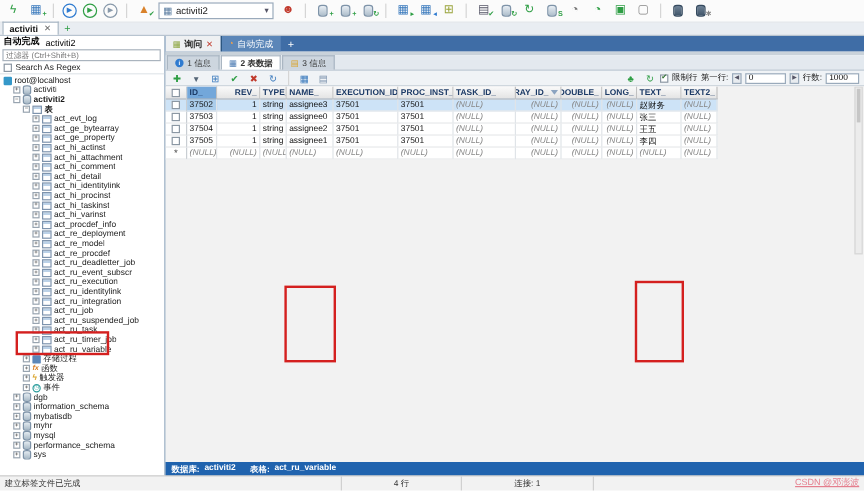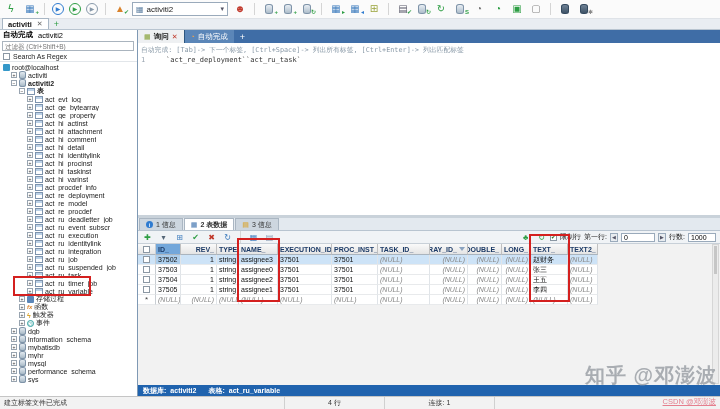--- a/index.html
+++ b/index.html
@@ -453,27 +453,20 @@
           <span>询问</span>
           <span class="x">✕</span>
         </div>
         <div class="qtab inactive">
           <span class="hi">◔</span>
           <span>自动完成</span>
         </div>
         <div class="qplus">+</div>
       </div>
 
-      <div class="editor">
-        <div class="hint">自动完成: [Tab]-&gt; 下一个标签, [Ctrl+Space]-&gt; 列出所有标签, [Ctrl+Enter]-&gt; 列出匹配标签</div>
-        <div class="codeline">
-          <span class="gut">1</span>
-          <span class="sql">`act_re_deployment``act_ru_task`</span>
-        </div>
-      </div>
 
       <div class="splitter"></div>
 
       <div class="rtabs">
         <div class="rtab">
           <span class="info-i">i</span>
           <span>1 信息</span>
         </div>
         <div class="rtab active">
           <span class="gridi">▦</span>
@@ -725,15 +718,14 @@
     <div class="seg s1">建立标签文件已完成</div>
     <div class="seg s2">4 行</div>
     <div class="seg s3">连接: 1</div>
     <div class="seg fill"></div>
   </div>
 
   <div class="anno" id="anno-tree" style="border-color: rgb(212, 32, 31);"></div>
   <div class="anno" id="anno-name" style="border-color: rgb(212, 32, 31);"></div>
   <div class="anno" id="anno-text" style="border-color: rgb(212, 32, 31);"></div>
 
-  <div class="wm-zhihu">知乎 @邓澎波</div>
   <div class="wm-csdn">CSDN @邓澎波</div>
 </div>
 
 </body></html>

